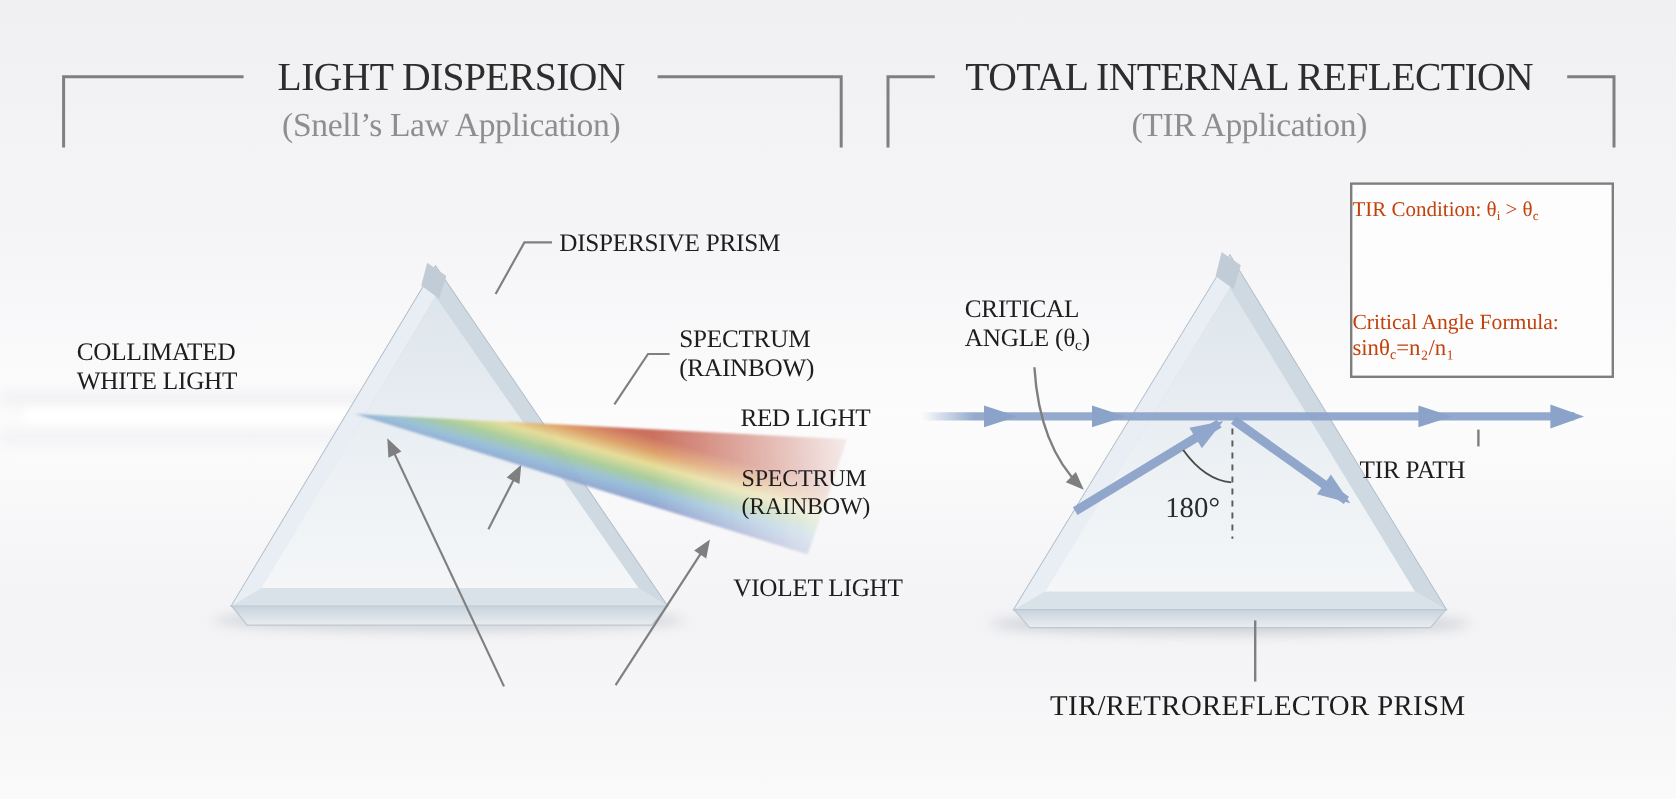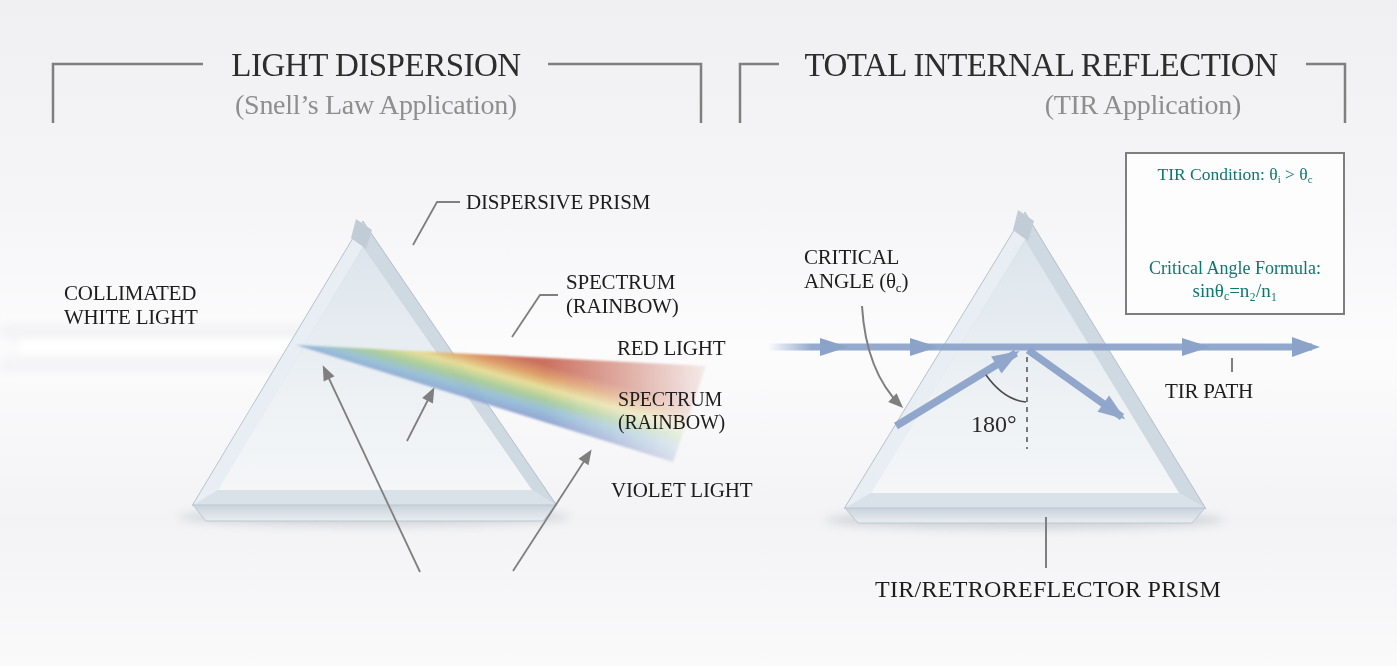--- a/index.html
+++ b/index.html
@@ -8,21 +8,21 @@
     font-family:Liberation Serif, serif;
     background:linear-gradient(180deg,#f0f0f2 0%,#f5f5f7 30%,#fcfcfd 52%,#f3f3f5 78%,#fafafb 100%);
   }
   #scene{position:absolute;left:0;top:0;}
   .lbl{position:absolute;color:#1d1d1d;font-size:21px;letter-spacing:-0.2px;line-height:1.14;white-space:nowrap;}
   .title{position:absolute;color:#2d2d2d;font-size:33px;letter-spacing:-0.5px;text-align:center;white-space:nowrap;}
   .subtitle{position:absolute;color:#8e8e8e;font-size:28px;letter-spacing:-0.3px;text-align:center;white-space:nowrap;}
   .formula{position:absolute;color:#222;font-size:31px;letter-spacing:-0.5px;text-align:center;white-space:nowrap;}
   .angle{position:absolute;color:#2a2a2a;font-size:24px;white-space:nowrap;}
   .caption{position:absolute;color:#1d1d1d;font-size:24px;letter-spacing:0.3px;text-align:left;white-space:nowrap;}
-  .boxtext{position:absolute;color:#0f766e;font-size:18px;text-align:center;white-space:nowrap;}
+  .boxtext{position:absolute;color:#c2410c;font-size:18px;white-space:nowrap;}
   sub.s,.sub{font-size:0.62em;vertical-align:-0.28em;line-height:0;}
   .fill-gray{fill:var(--line-gray,#8a8a8a);}
   .fill-blue{fill:var(--beam-blue,#8ca3c9);}
   .stroke-gray{stroke:var(--line-gray,#8a8a8a);}
   .stroke-blue{stroke:var(--beam-blue,#8ca3c9);}
   #tir-box{position:absolute;left:1125px;top:152px;width:220px;height:163px;background:#fdfdfd;border:2px solid #7e7e7e;box-sizing:border-box;}
 </style>
 </head>
 <body>
 
@@ -162,21 +162,21 @@
       <path d="M1170,211 L1290,211" stroke="#9a9a9a" stroke-width="1.2" stroke-dasharray="4,3" fill="none"></path>
       <path d="M1230,196 L1230,248" stroke="#9a9a9a" stroke-width="1.2" stroke-dasharray="3,3" fill="none"></path>
       <path d="M1197,212 Q1191,226 1198,234" stroke="#6f6f6f" stroke-width="1.3" fill="none"></path>
       <path d="M1172,241 L1238,213 L1280,236" class="stroke-blue" stroke-width="3.2" fill="none" marker-end="url(#mBlueSm)"></path>
     </g>
   </svg>
 
   <div class="title" style="left:176px;top:47px;width:400px;">LIGHT DISPERSION</div>
   <div class="subtitle" style="left:176px;top:89px;width:400px;">(Snell’s Law Application)</div>
   <div class="title" style="left:791px;top:47px;width:500px;">TOTAL INTERNAL REFLECTION</div>
-  <div class="subtitle" style="left:841px;top:89px;width:400px;text-align:right;">(TIR Application)</div>
+  <div class="subtitle" style="left:841px;top:89px;width:400px;">(TIR Application)</div>
 
   <div class="lbl" style="left:64px;top:282px;">
     <div>COLLIMATED</div>
     <div>WHITE LIGHT</div>
   </div>
 
   <div class="lbl" style="left:466px;top:191px;">DISPERSIVE PRISM</div>
 
   <div class="lbl" style="left:566px;top:271px;">
     <div>SPECTRUM</div>
@@ -193,21 +193,21 @@
   <div class="lbl" style="left:611px;top:479px;">VIOLET LIGHT</div>
 
 
   <div class="lbl" style="left:804px;top:246px;">
     <div>CRITICAL</div>
     <div><span>ANGLE (θ</span><span class="sub">c</span><span>)</span></div>
   </div>
 
   <div class="angle" style="left:971px;top:411px;">180°</div>
 
-  <div class="lbl" style="left:1165px;top:380px;text-align:right;">TIR PATH</div>
+  <div class="lbl" style="left:1133px;top:380px;text-align:right;">TIR PATH</div>
 
   <div class="caption" style="left:875px;top:576px;width:365px;">TIR/RETROREFLECTOR PRISM</div>
 
   <div id="tir-box">
     <div class="boxtext" style="left:0;top:10px;width:216px;font-size:17.5px;"><span>TIR Condition: θ</span><span class="sub">i</span><span> &gt; θ</span><span class="sub">c</span></div>
     <div class="boxtext" style="left:0;top:104px;width:216px;">Critical Angle Formula:</div>
     <div class="boxtext" style="left:0;top:126px;width:216px;font-size:19px;"><span>sinθ</span><span class="sub">c</span><span>=n₂/n₁</span></div>
   </div>
 
 </div>

